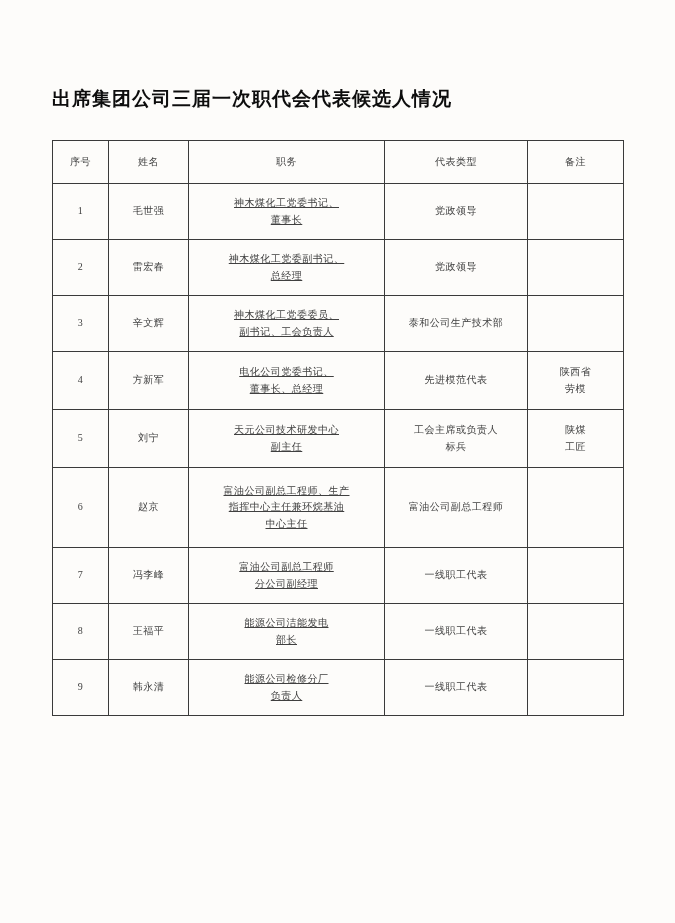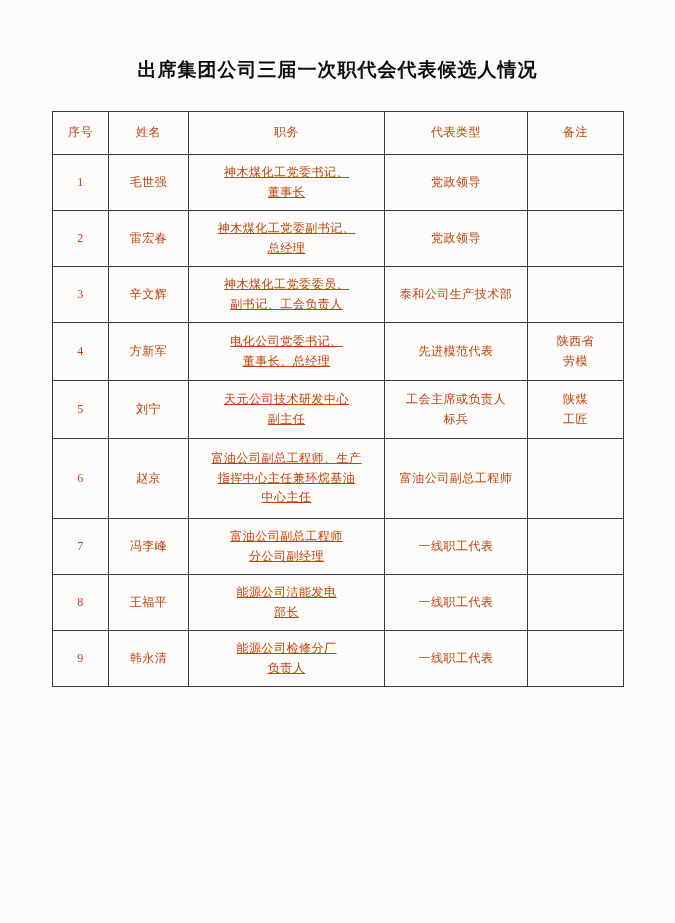--- a/index.html
+++ b/index.html
@@ -16,45 +16,45 @@
     position: relative;
   }
   .page {
     position: relative;
     width: 675px;
     height: 923px;
     box-sizing: border-box;
     padding: 0 52px;
   }
   .doc-title {
-    text-align: center;
+    text-align: left;
     font-size: 19px;
     font-weight: bold;
     letter-spacing: 1px;
-    margin-top: 57px;
+    margin-top: 86px;
     margin-bottom: 28px;
     color: #0d0d0d;
     font-family: "Liberation Serif", "DejaVu Serif", serif;
   }
   table.rep-table {
     border-collapse: collapse;
     width: 571px;
     margin: 0 auto;
     table-layout: fixed;
     background: transparent;
   }
   table.rep-table th,
   table.rep-table td {
     border: 1px solid #3a3a3a;
     text-align: center;
     vertical-align: middle;
-    font-size: 12px;
+    font-size: 10px;
     line-height: 1.62;
     padding: 6px 3px;
-    color: #c2410c;
+    color: #404040;
     font-weight: normal;
     letter-spacing: 0.5px;
   }
   table.rep-table th {
     height: 34px;
     padding: 4px 3px;
   }
   col.c-idx { width: 56px; }
   col.c-name { width: 80px; }
   col.c-post { width: 196px; }

